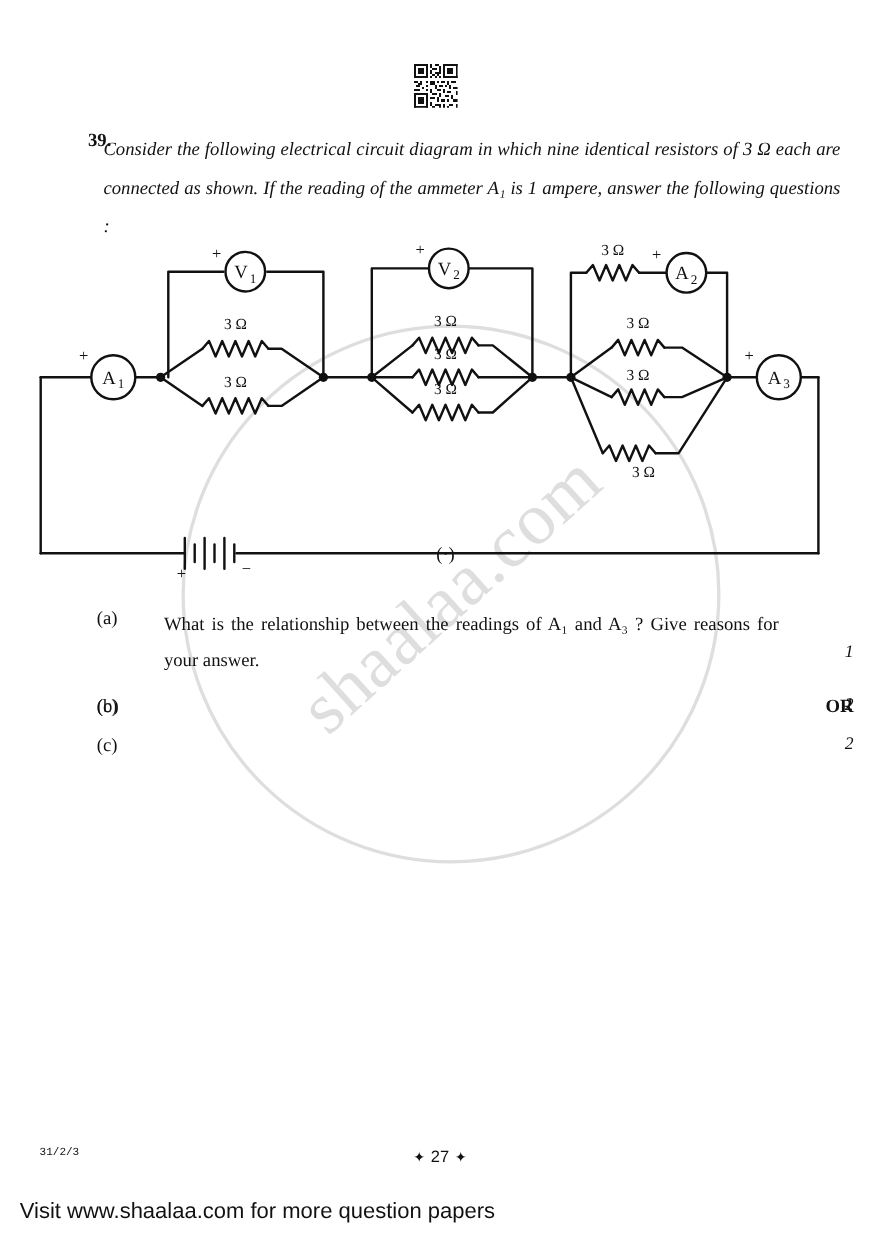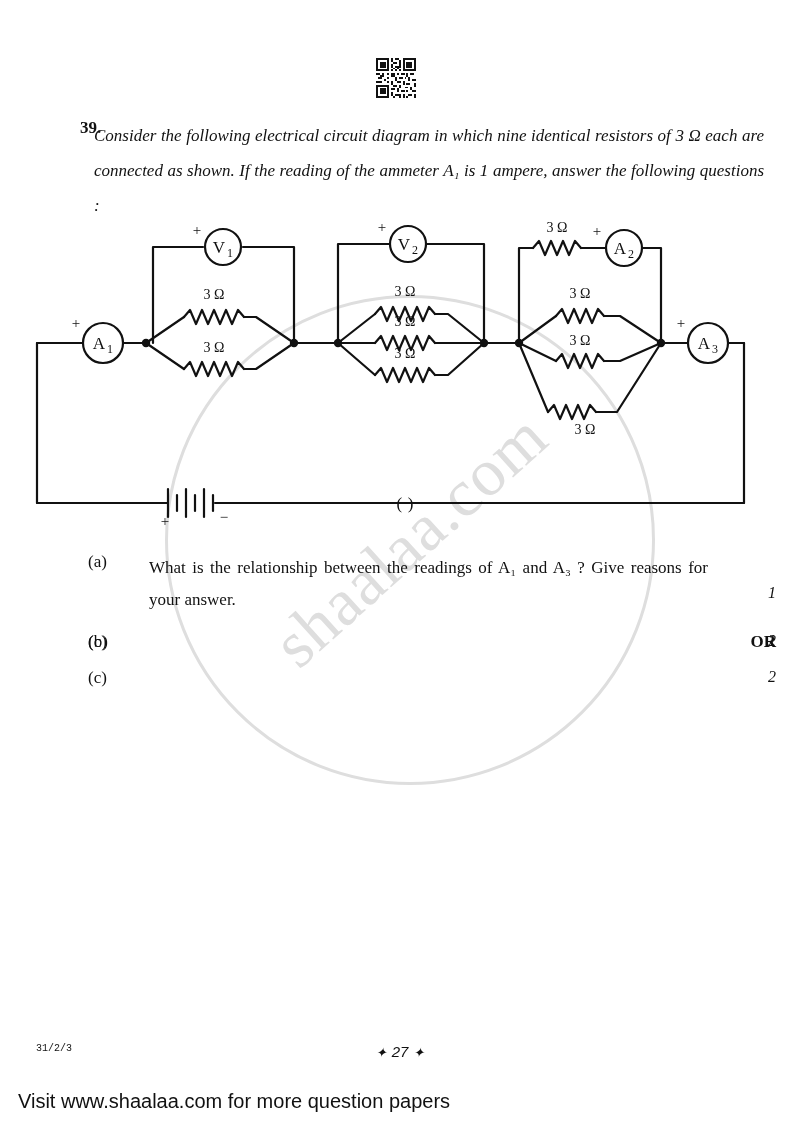--- a/index.html
+++ b/index.html
@@ -144,21 +144,20 @@
   }
   #footer-page {
     position: absolute;
     left: 0;
     top: 1043px;
     width: 800px;
     text-align: center;
     font-family: "Liberation Sans", sans-serif;
     font-size: 15px;
     z-index: 4;
-    font-style: italic;
   }
   #footer-page .deco { font-size: 13px; padding: 0 5px; }
   #footer-visit {
     position: absolute;
     left: 18px;
     top: 1090px;
     font-family: "Liberation Sans", sans-serif;
     font-size: 20px;
     z-index: 4;
   }

